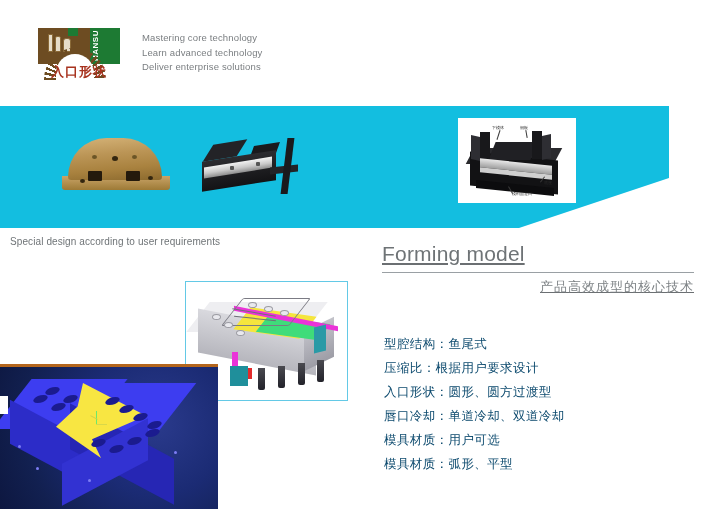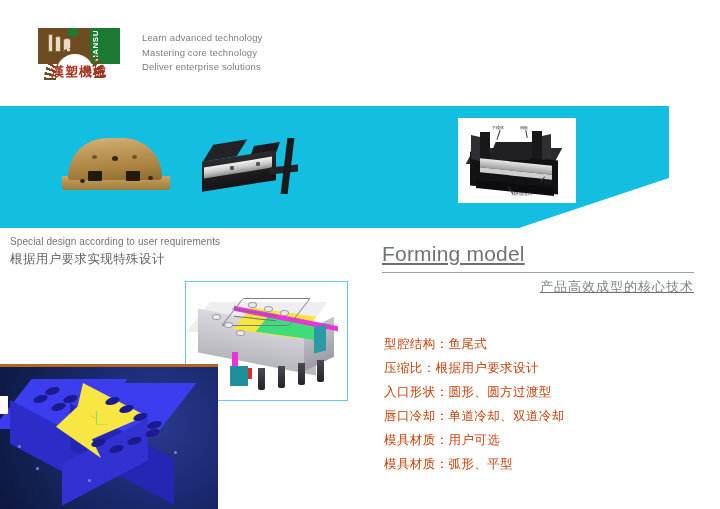--- a/index.html
+++ b/index.html
@@ -343,21 +343,21 @@
 
   
   #spec-list {
     position: absolute;
     left: 384px; top: 332px;
     width: 300px;
   }
   #spec-list .spec-row {
     font-family: "DejaVu Serif", serif;
     font-size: 12.5px;
-    color: #c2410c;
+    color: #0c4a6e;
     line-height: 24px;
     white-space: nowrap;
     letter-spacing: 0.4px;
   }
 
   
   #cad-card {
     position: absolute;
     left: 185px; top: 281px;
     width: 163px; height: 120px;
@@ -519,26 +519,26 @@
       <div class="logo-green-label">HANSU</div>
       <div class="logo-tools">
         <span class="lt1"></span>
           <span class="lt2"></span>
           <span class="lt3"></span>
       </div>
       <div class="logo-gear">
         <div class="logo-gear-inner"></div>
       </div>
     </div>
-    <div class="logo-cn">漢塑機械</div>
+    <div class="logo-cn">入口形状</div>
   </div>
 
   <div id="tagline">
+    <div>Mastering core technology</div>
     <div>Learn advanced technology</div>
-    <div>Mastering core technology</div>
     <div>Deliver enterprise solutions</div>
   </div>
 
 </div>
 
 <div id="banner">
   <div id="banner-shape"></div>
 </div>
 
 <div id="prod-photo-1">
@@ -582,21 +582,20 @@
   <div class="dg-lead dgd-4"></div>
 
   <div class="dg-label dgl-1">下模体</div>
   <div class="dg-label dgl-2">侧板</div>
   <div class="dg-label dgl-3">底座</div>
   <div class="dg-label dgl-4">模料固定口</div>
 </div>
 
 <div id="special-text">
   <div id="special-en">Special design according to user requirements</div>
-  <div id="special-cn">根据用户要求实现特殊设计</div>
 </div>
 
 <div id="forming-block">
   <h1 id="forming-title">Forming model</h1>
   <div id="forming-rule"></div>
   <div id="forming-sub">产品高效成型的核心技术</div>
 </div>
 
 <div id="spec-list">
   <div class="spec-row">型腔结构：鱼尾式</div>

